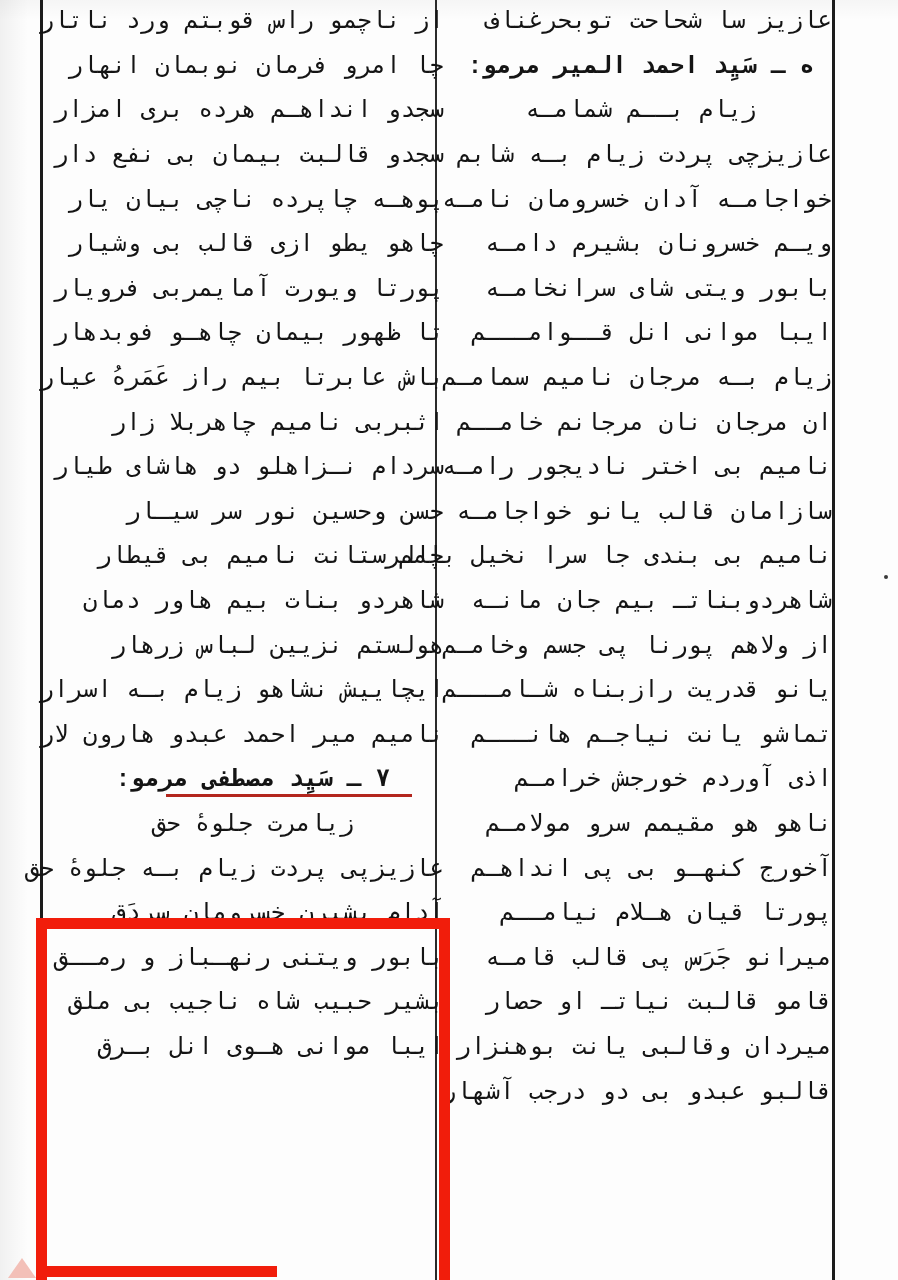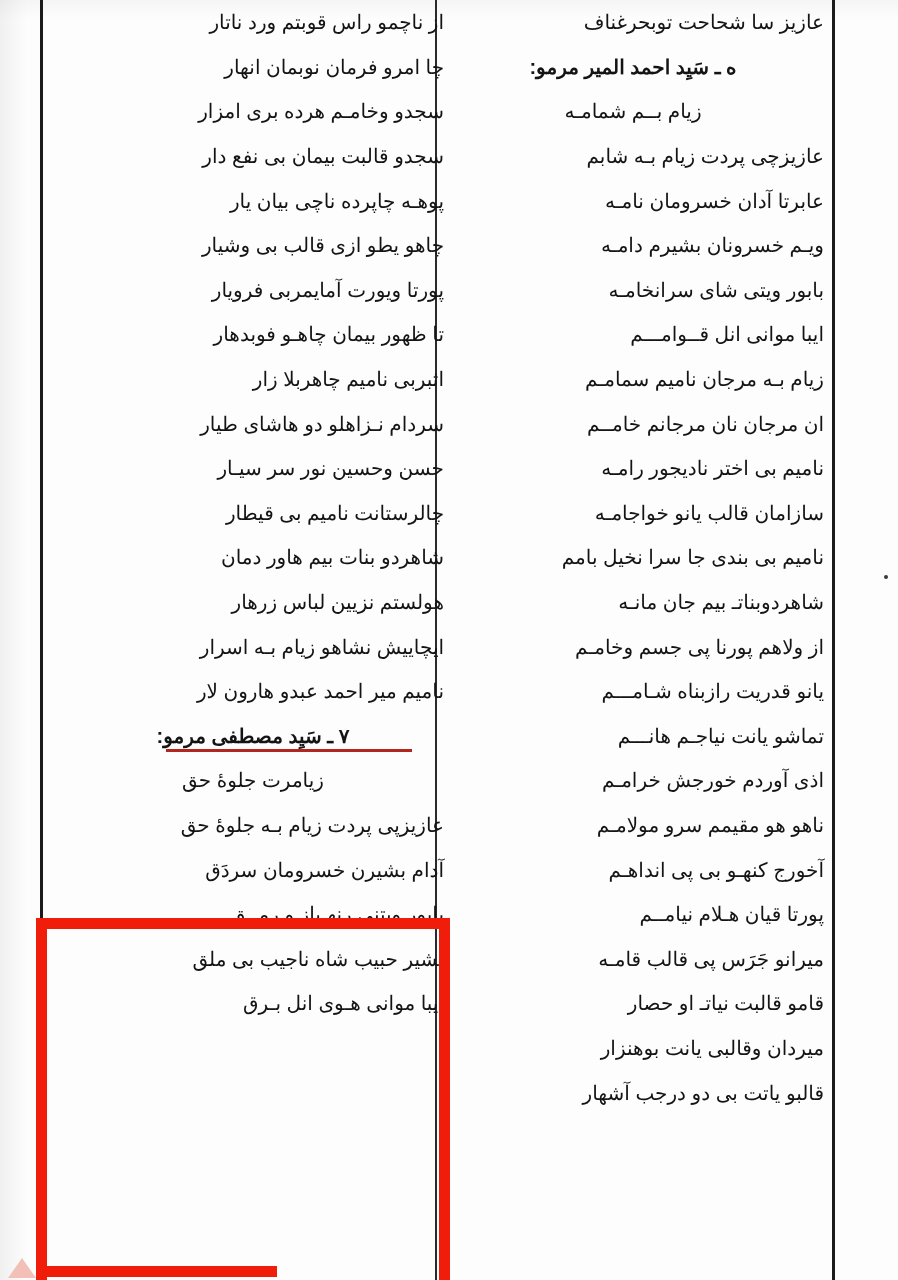--- a/index.html
+++ b/index.html
@@ -46,25 +46,25 @@
     background: #2a2a2a;
   }
   .col {
     position: absolute;
     top: 0;
     width: 390px;
     height: 1280px;
     direction: rtl;
     text-align: right;
   }
-  .col-right { right: 70px; }   
+  .col-right { right: 62px; }   
   .col-left  { left: 58px; }
   .line {
-    font-family: Liberation Sans, sans-serif;
-    font-size: 20px;
+    font-family: Liberation Mono, monospace;
+    font-size: 24px;
     line-height: 1;
     color: #141414;
     white-space: nowrap;
     letter-spacing: 1px;
     height: 44.6px;
     display: flex;
     align-items: center;
     justify-content: flex-start;
     padding-right: 4px;
     box-sizing: border-box;
@@ -132,52 +132,53 @@
   <div class="frame-left"></div>
   <div class="frame-right"></div>
   <div class="frame-mid"></div>
   <div class="margin-dot"></div>
 
   <div class="col col-right">
     <div class="line">عازیز سا شحاحت توبحرغناف</div>
     <div class="line center heading">ه ـ سَیِد احمد المیر مرمو:</div>
     <div class="line center">زیام بــم شمامـه</div>
     <div class="line">عازیزچی پردت زیام بـه شابم</div>
-    <div class="line">عابرتا آدان خسرومان نامـه</div>
+    <div class="line">خواجامـه آدان خسرومان نامـه</div>
     <div class="line">ویـم خسرونان بشیرم دامـه</div>
     <div class="line">بابور ویتی شای سرانخامـه</div>
     <div class="line">ایبا موانی انل قــوامـــم</div>
     <div class="line">زیام بـه مرجان نامیم سمامـم</div>
     <div class="line">ان مرجان نان مرجانم خامــم</div>
     <div class="line">نامیم بی اختر نادیجور رامـه</div>
     <div class="line">سازامان قالب یانو خواجامـه</div>
     <div class="line">نامیم بی بندی جا سرا نخیل بامم</div>
     <div class="line">شاهردوبناتـ بیم جان مانـه</div>
     <div class="line">از ولاهم پورنا پی جسم وخامـم</div>
     <div class="line">یانو قدریت رازبناه شـامـــم</div>
     <div class="line">تماشو یانت نیاجـم هانـــم</div>
     <div class="line">اذی آوردم خورجش خرامـم</div>
     <div class="line">ناهو هو مقیمم سرو مولامـم</div>
     <div class="line">آخورج کنهـو بی پی انداهـم</div>
     <div class="line">پورتا قیان هـلام نیامــم</div>
     <div class="line">میرانو جَرَس پی قالب قامـه</div>
     <div class="line">قامو قالبت نیاتـ او حصار</div>
     <div class="line">میردان وقالبی یانت بوهنزار</div>
-    <div class="line">قالبو یاتت بی دو درجب آشهار</div>
+    <div class="line">قالبو عبدو بی دو درجب آشهار</div>
   </div>
 
   <div class="col col-left">
     <div class="line">از ناچمو راس قوبتم ورد ناتار</div>
     <div class="line">چا امرو فرمان نوبمان انهار</div>
-    <div class="line">سجدو وخامـم هرده بری امزار</div>
+    <div class="line">سجدو انداهـم هرده بری امزار</div>
     <div class="line">سجدو قالبت بیمان بی نفع دار</div>
     <div class="line">پوهـه چاپرده ناچی بیان یار</div>
     <div class="line">چاهو یطو ازی قالب بی وشیار</div>
     <div class="line">پورتا ویورت آمایمربی فرویار</div>
     <div class="line">تا ظهور بیمان چاهـو فوبدهار</div>
+    <div class="line">باش عابرتا بیم راز عَمَرهُ عیار</div>
     <div class="line">اثبربی نامیم چاهربلا زار</div>
     <div class="line">سردام نـزاهلو دو هاشای طیار</div>
     <div class="line">حسن وحسین نور سر سیـار</div>
     <div class="line">چالرستانت نامیم بی قیطار</div>
     <div class="line">شاهردو بنات بیم هاور دمان</div>
     <div class="line">هولستم نزیین لباس زرهار</div>
     <div class="line">ایچاییش نشاهو زیام بـه اسرار</div>
     <div class="line">نامیم میر احمد عبدو هارون لار</div>
 
     <div class="line center heading heading-underline">٧ ـ سَیِد مصطفی مرمو:</div>

